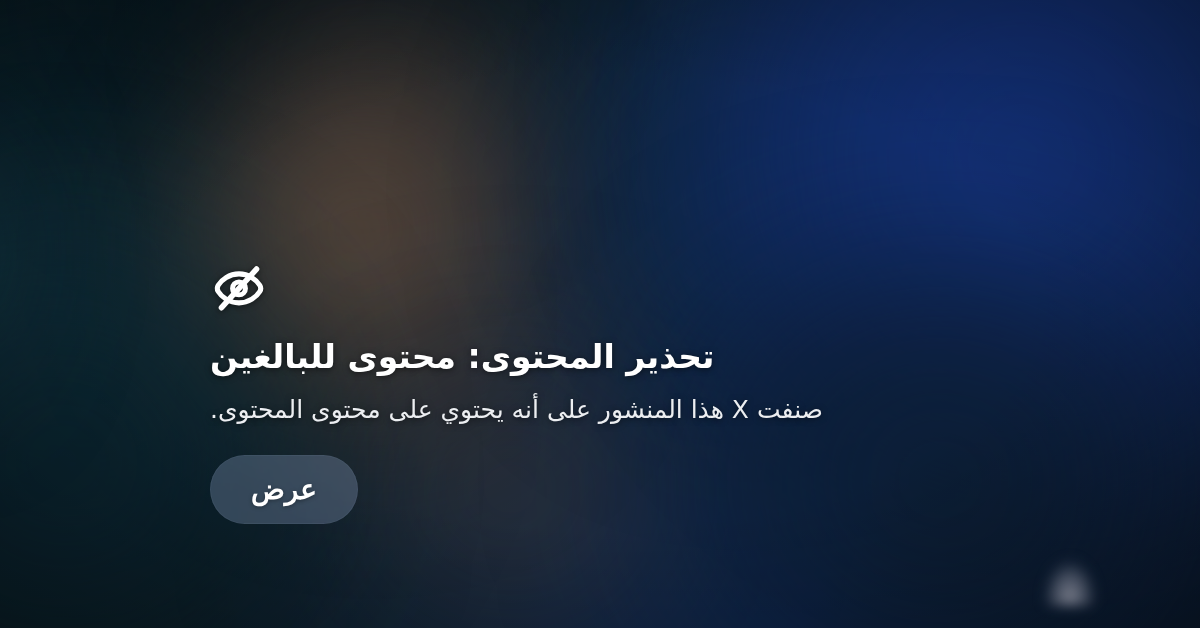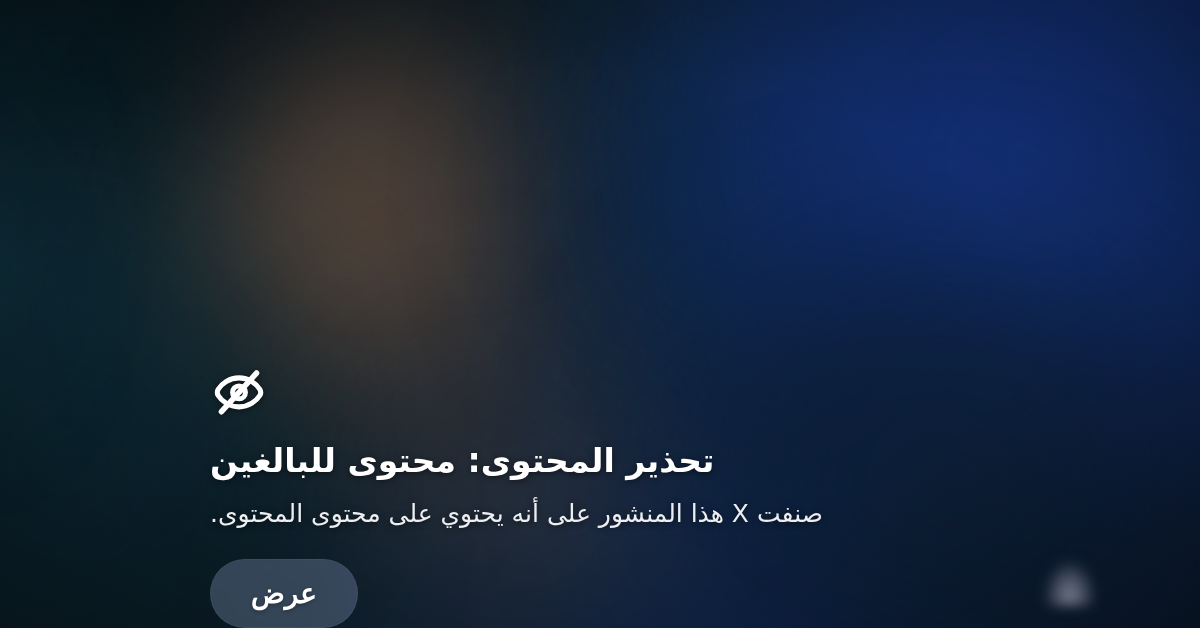--- a/index.html
+++ b/index.html
@@ -139,21 +139,21 @@
     pointer-events: none;
   }
 
   
   .warning-panel {
     position: absolute;
     inset: 0;
     display: flex;
     flex-direction: column;
     align-items: flex-end;
-    justify-content: flex-end;
+    justify-content: center;
     box-sizing: border-box;
     padding: 155px 225px 0 210px;
     text-align: right;
   }
 
   .warning-icon {
     width: 58px;
     height: 58px;
     margin-right: 355px;
     margin-bottom: 18px;

